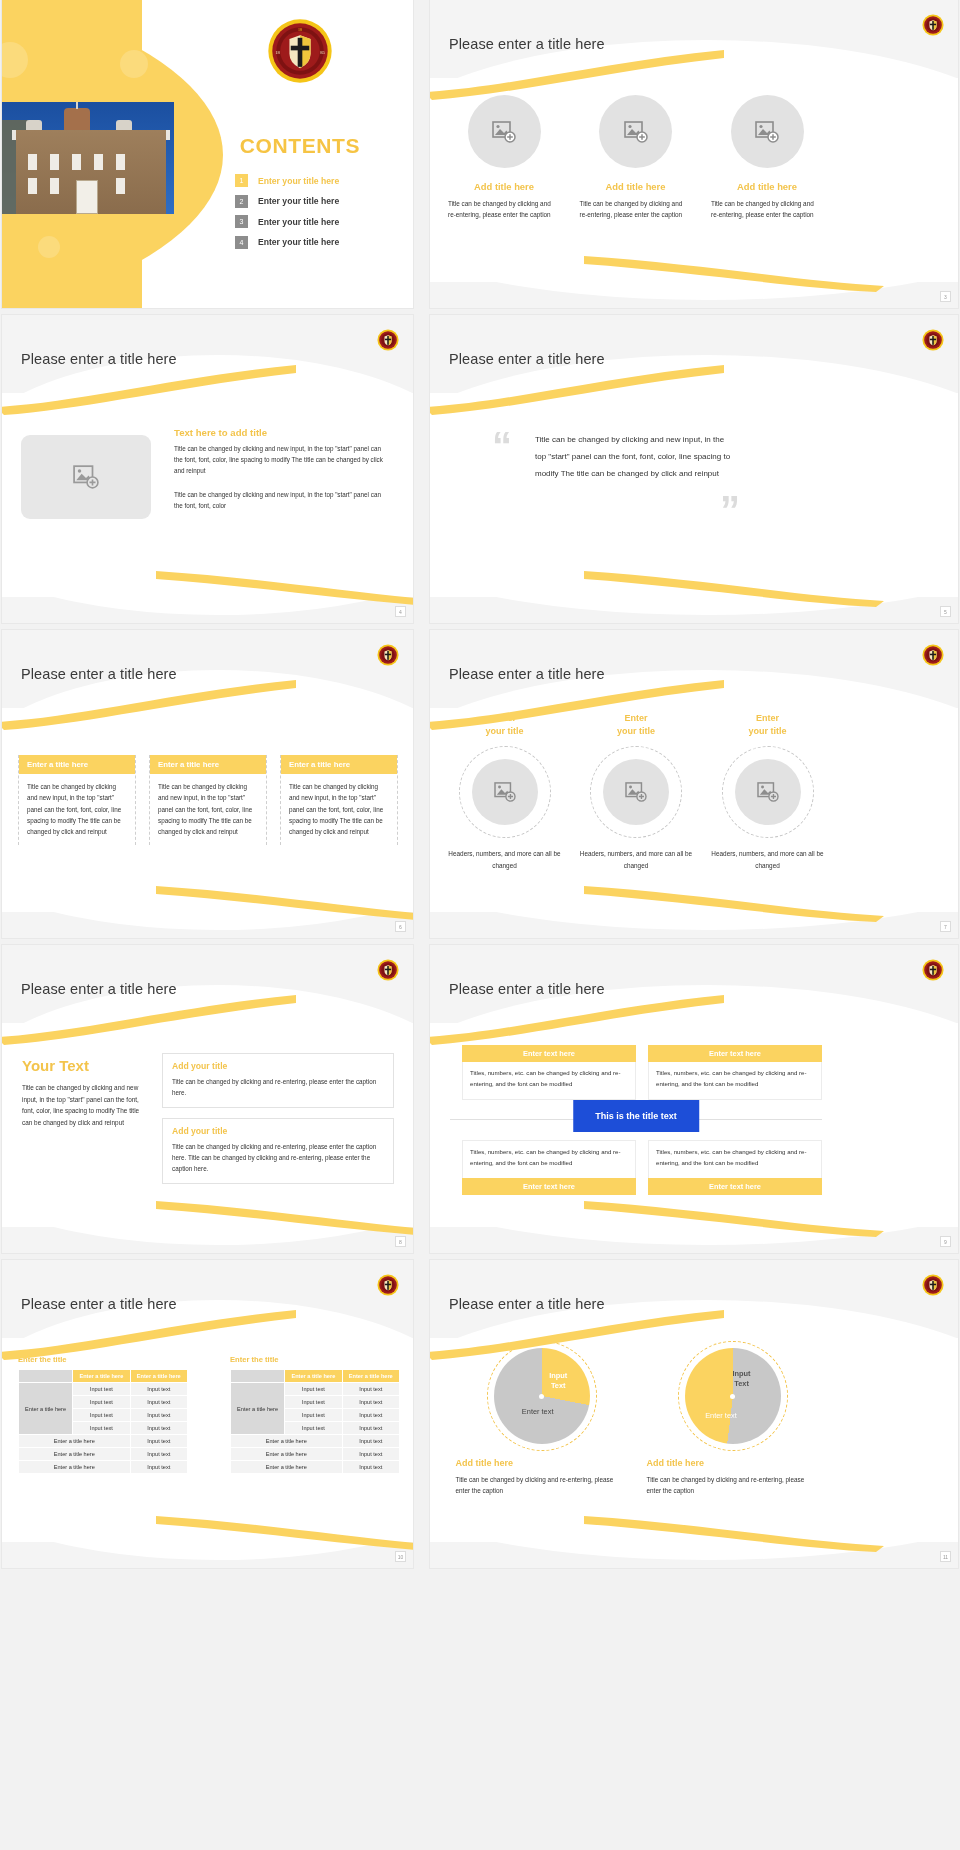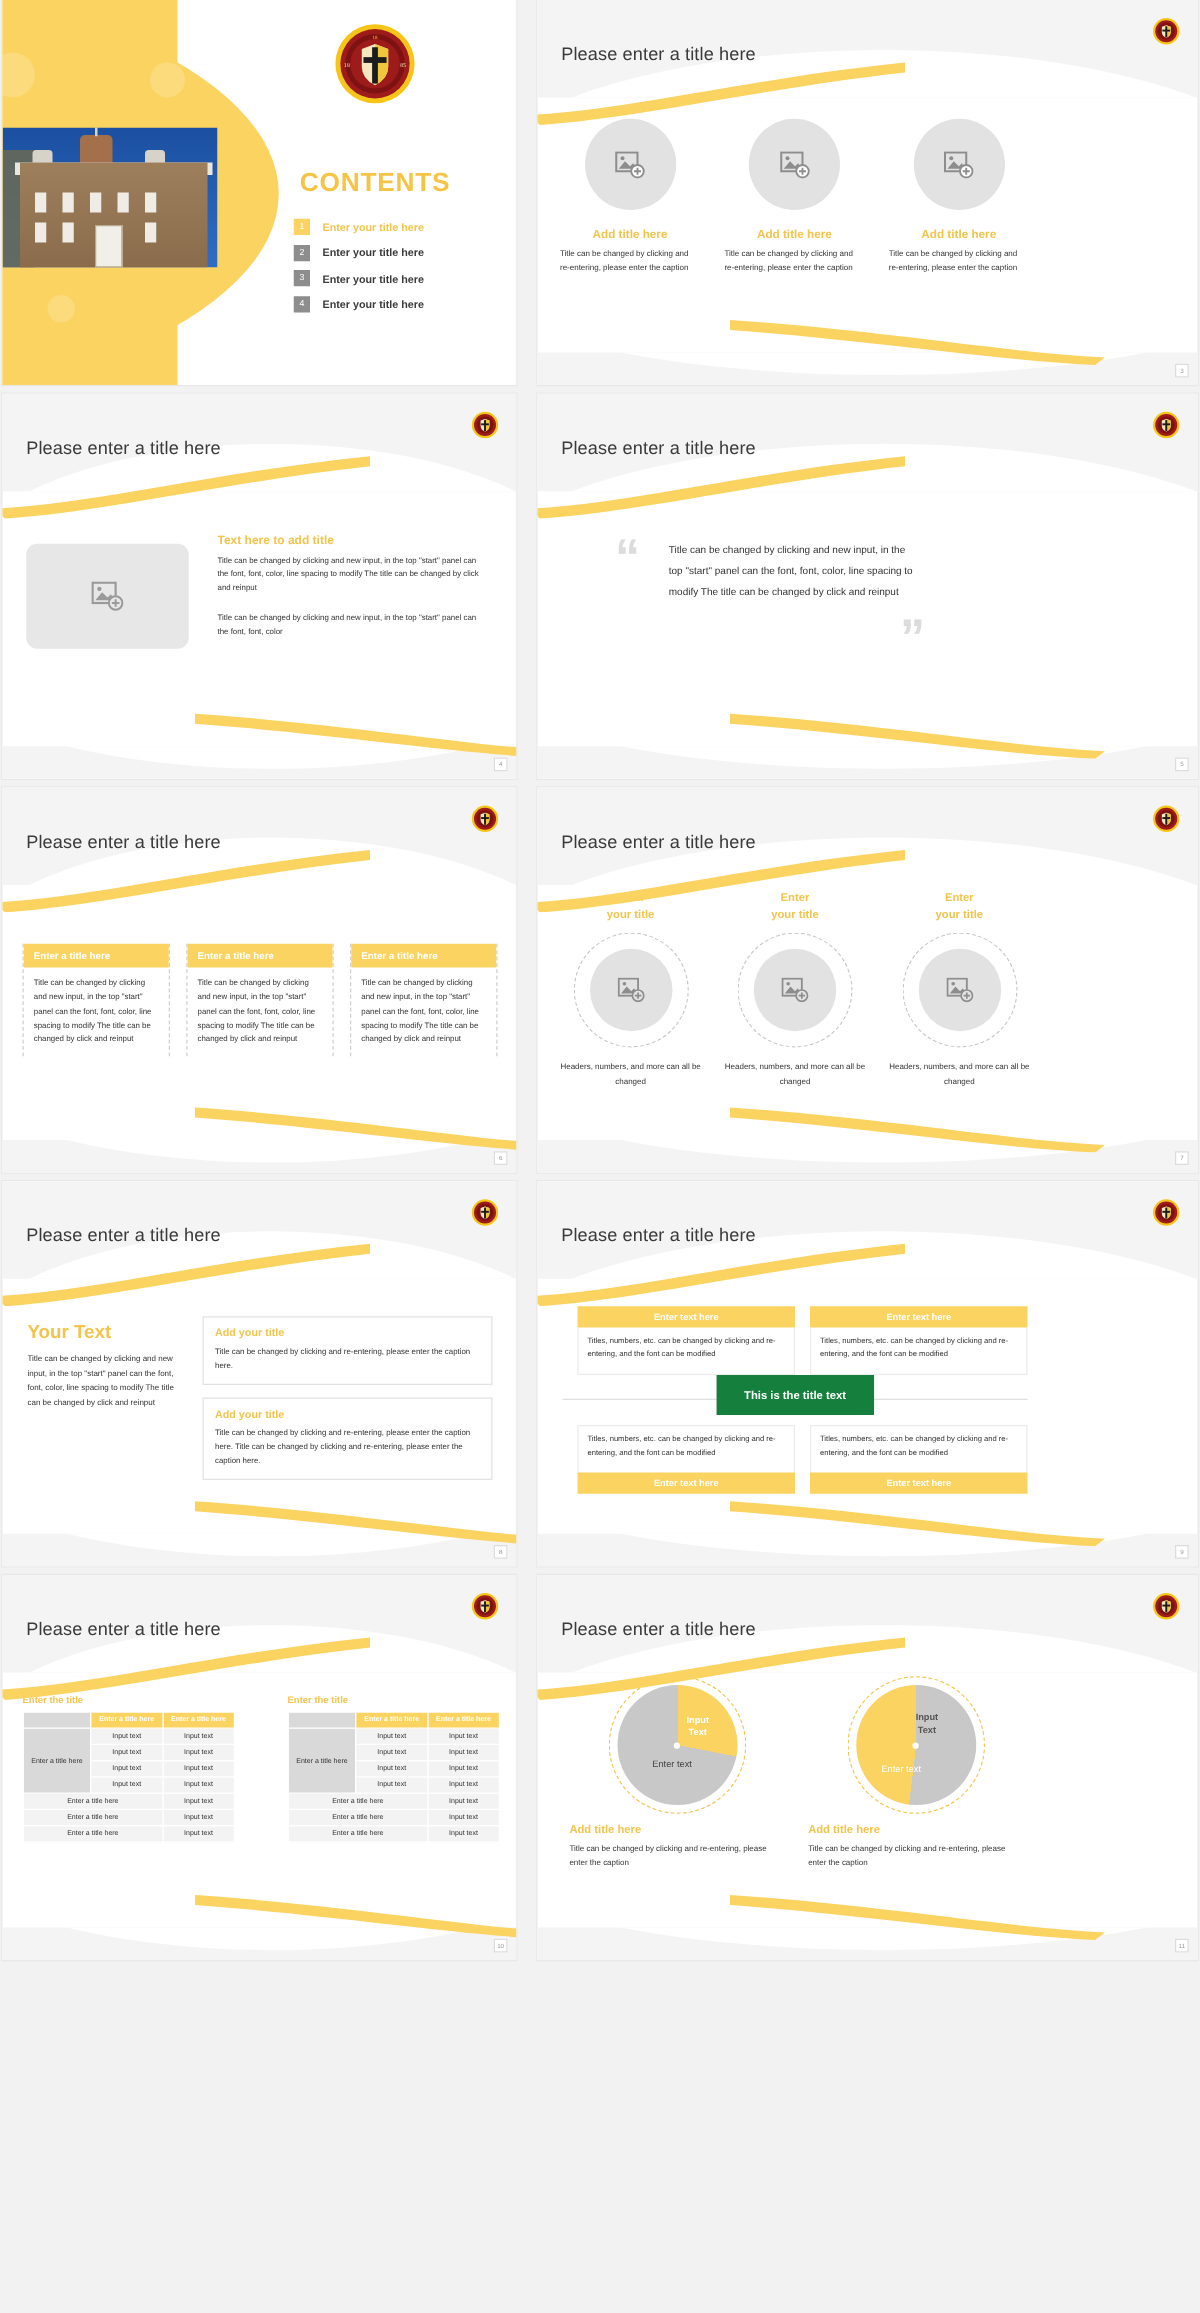--- a/index.html
+++ b/index.html
@@ -193,21 +193,21 @@
   
   .s9{ position:absolute; left:20px; top:100px; width:372px; }
   .s9-row{ display:flex; justify-content:space-between; }
   .s9-cell{ width:192px;padding-left:12px; }
   .s9-bar{ background:#fbd360; color:#fff; font-size:7.4px; font-weight:700; text-align:center; padding:4px 0; }
   .s9-txt{ border:1px solid #ececec; border-top:none; font-size:6.1px; line-height:10.5px; color:#333; padding:6px 7px; height:38px;}
   .s9-mid{ position:relative; height:40px; }
   .s9-line{ position:absolute; left:0; top:19px; width:100%; height:1px; background:#e0e0e0;}
   .s9-center{
     position:absolute; left:50%; top:0; transform:translateX(-50%);
-    background:#15803d; color:#fff; font-weight:700; font-size:9px;
+    background:#1d4ed8; color:#fff; font-weight:700; font-size:9px;
     padding:11px 22px; white-space:nowrap;
   }
   .s9-txt2{ border:1px solid #ececec; border-bottom:none; font-size:6.1px; line-height:10.5px; color:#333; padding:6px 7px; height:38px;}
 
   
   .s10{ position:absolute; left:16px; top:95px; width:382px; display:flex; justify-content:space-between;gap:42px;}
   .s10-blk{ width:182px; }
   .s10-h{ font-size:7.6px; font-weight:700; color:#f3c44c; margin-bottom:5px;}
   table.tb{ border-collapse:collapse; width:100%; font-size:5.6px; color:#333; }
   table.tb td{ border:1px solid #ffffff; padding:3px 2px; text-align:center; background:#ececec;}

